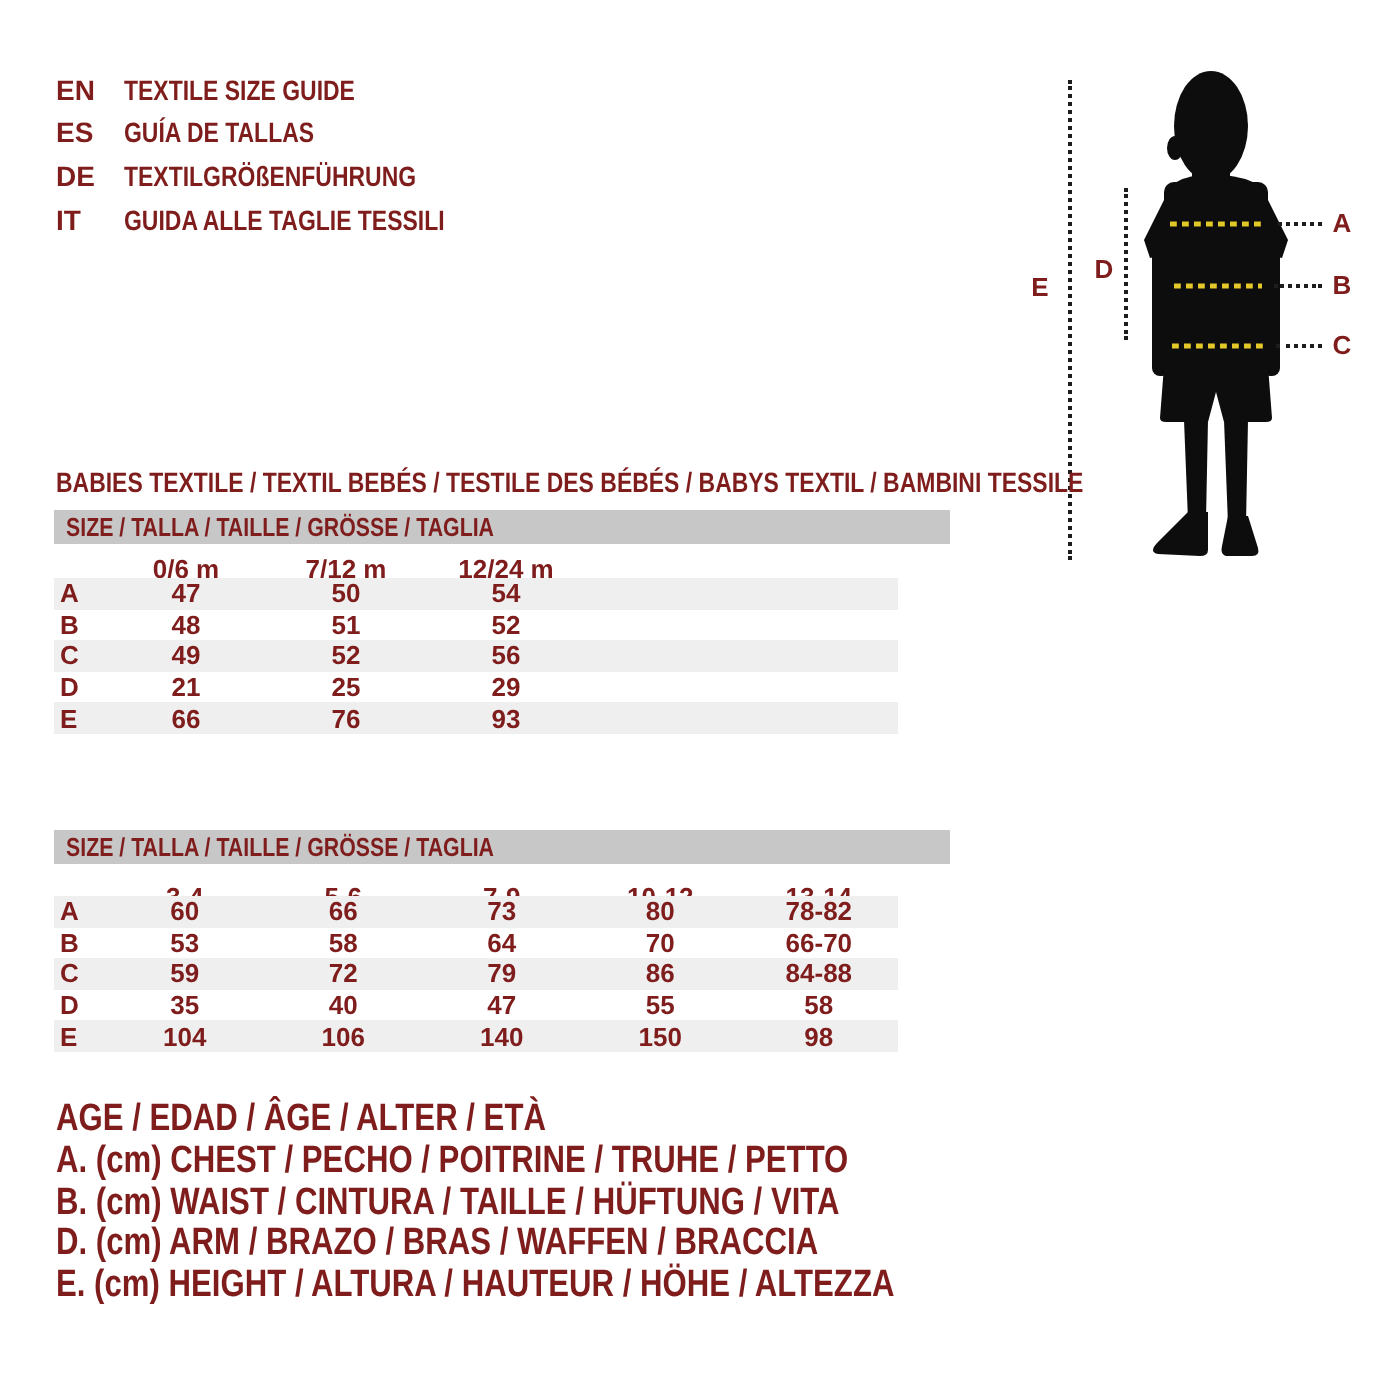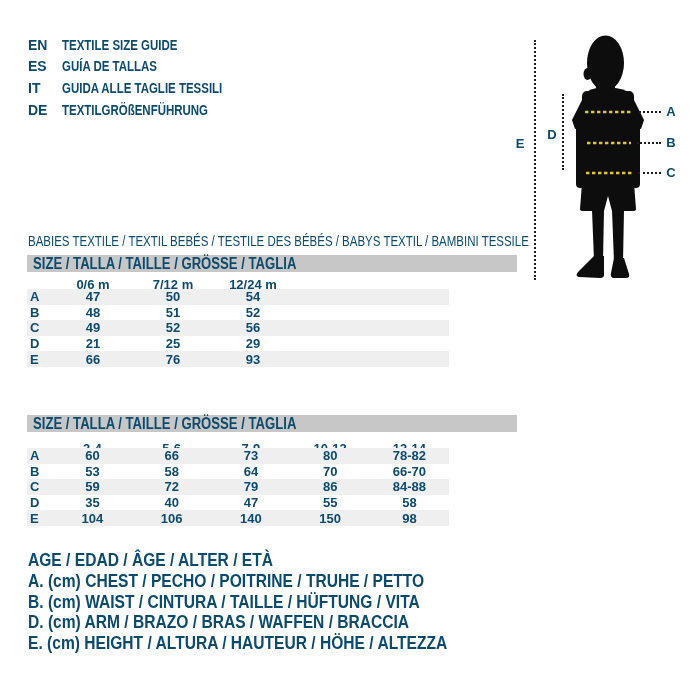--- a/index.html
+++ b/index.html
@@ -1,38 +1,38 @@
 <!DOCTYPE html>
 <html><head>
 <meta charset="utf-8">
 <style>
   * { margin:0; padding:0; box-sizing:border-box; }
   html,body { background:#fff; }
   .sheet {
     position:relative; width:700px; height:700px; background:#ffffff;
     font-family:"Liberation Sans","DejaVu Sans",sans-serif;
-    color:#0c4a6e; overflow:hidden;
+    color:#7f1d1d; overflow:hidden;
   }
   .ct { display:inline-block; transform:scaleX(.82); transform-origin:0 50%; white-space:nowrap; }
 
   
   .langs { position:absolute; left:28px; top:34px; }
   .lang-row { display:flex; height:21.6px; align-items:center; font-size:14px; font-weight:700; }
   .lang-row .code { width:34px; }
 
   
   .mlabel { position:absolute; font-size:13px; font-weight:700; width:18px; text-align:center; }
   .vdot { position:absolute; width:0; border-left:2px dotted #1d1d1b; }
   .hdot { position:absolute; height:0; border-top:2px dotted #1d1d1b; }
   .silhouette { position:absolute; left:570px; top:30px; }
 
   
-  .sec-title { position:absolute; left:28px; font-size:14px; font-weight:400; }
-  .bar { position:absolute; left:27px; width:490px; height:17px; background:#c7c7c7;
-         display:flex; align-items:center; padding-left:6px; font-size:16px; font-weight:700; }
+  .sec-title { position:absolute; left:28px; font-size:14px; font-weight:700; }
+  .bar { position:absolute; left:27px; width:448px; height:17px; background:#c7c7c7;
+         display:flex; align-items:center; padding-left:6px; font-size:13px; font-weight:700; }
   .thead, .trow { position:absolute; left:27px; width:422px; display:flex; align-items:center;
                   font-size:13px; font-weight:700; }
   .thead { height:17px; }
   .trow  { height:15.6px; }
   .trow.odd { background:#efefef; }
   .c0 { width:26px; padding-left:3px; }
   .col { width:80px; text-align:center; }
 
   
   .legend { position:absolute; left:28px; top:550px; }
@@ -46,26 +46,26 @@
   <div class="langs">
     <div class="lang-row">
       <span class="code">EN</span>
       <span class="ct">TEXTILE SIZE GUIDE</span>
     </div>
     <div class="lang-row">
       <span class="code">ES</span>
       <span class="ct">GUÍA DE TALLAS</span>
     </div>
     <div class="lang-row">
+      <span class="code">DE</span>
+      <span class="ct">TEXTILGRÖßENFÜHRUNG</span>
+    </div>
+    <div class="lang-row">
       <span class="code">IT</span>
       <span class="ct">GUIDA ALLE TAGLIE TESSILI</span>
-    </div>
-    <div class="lang-row">
-      <span class="code">DE</span>
-      <span class="ct">TEXTILGRÖßENFÜHRUNG</span>
     </div>
   </div>
 
   <span class="mlabel" style="left:511px; top:136px;">E</span>
   <div class="vdot" style="left:534px; top:40px; height:240px;"></div>
   <span class="mlabel" style="left:543px; top:127px;">D</span>
   <div class="vdot" style="left:562px; top:94px; height:76px;"></div>
 
   <svg class="silhouette" width="90" height="252" viewBox="0 0 90 252">
     <g fill="#0d0d0d">

